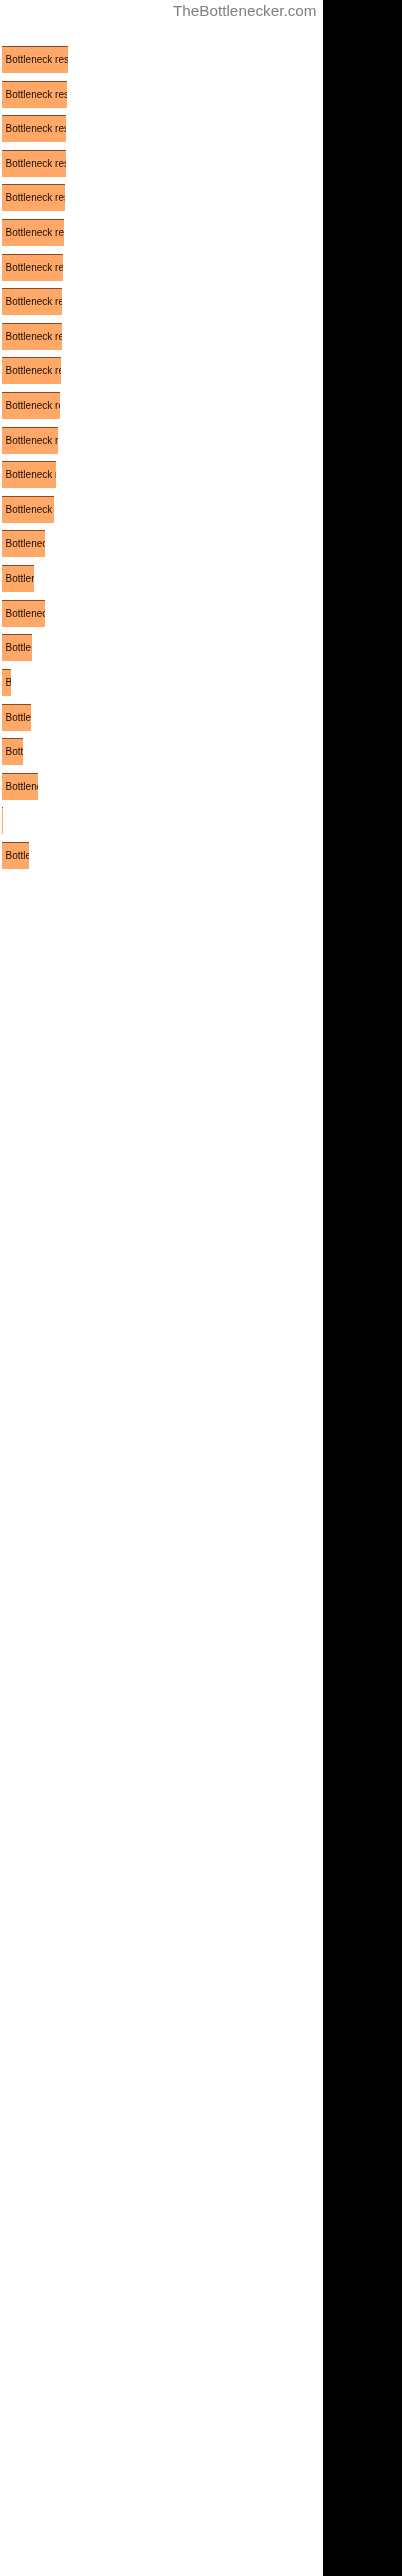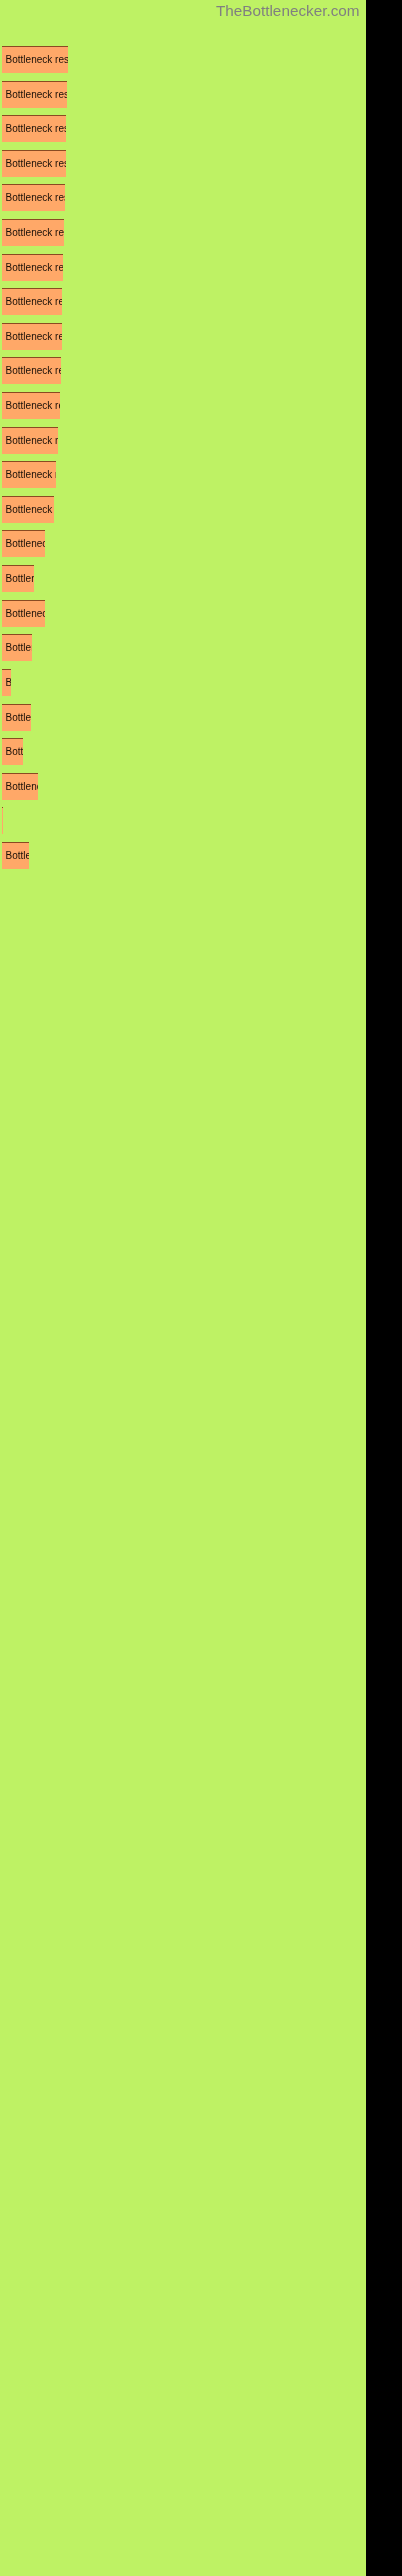--- a/index.html
+++ b/index.html
@@ -10,23 +10,23 @@
   body {
     width: 403px;
     height: 2576px;
     position: relative;
     overflow: hidden;
     font-family: "Liberation Sans", sans-serif;
     background: #000000;
   }
   #page {
     position: relative;
-    width: 366px;
+    width: 323px;
     height: 2576px;
-    background: #bef264;
+    background: #ffffff;
   }
   #site-title {
     position: absolute;
     right: 6.4px;
     top: 1.6px;
     font-size: 15.3px;
     line-height: 17.7px;
     color: #808080;
     letter-spacing: 0px;
     white-space: nowrap;

